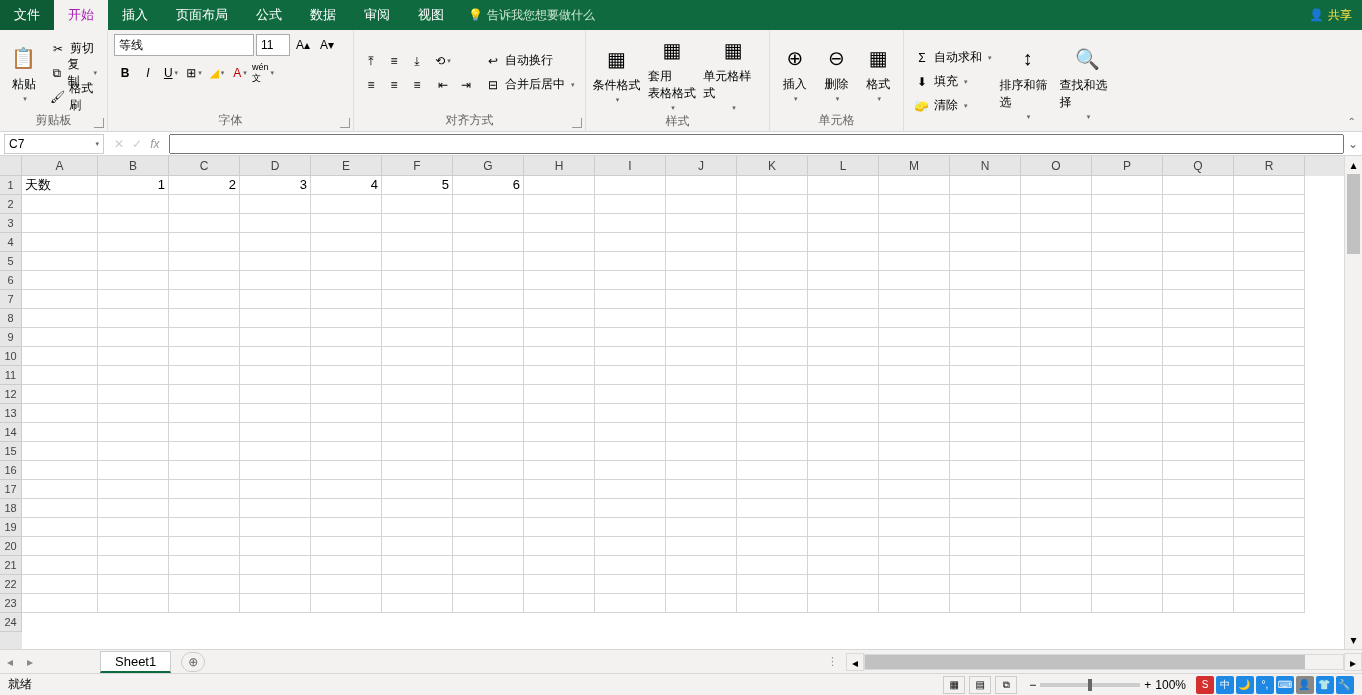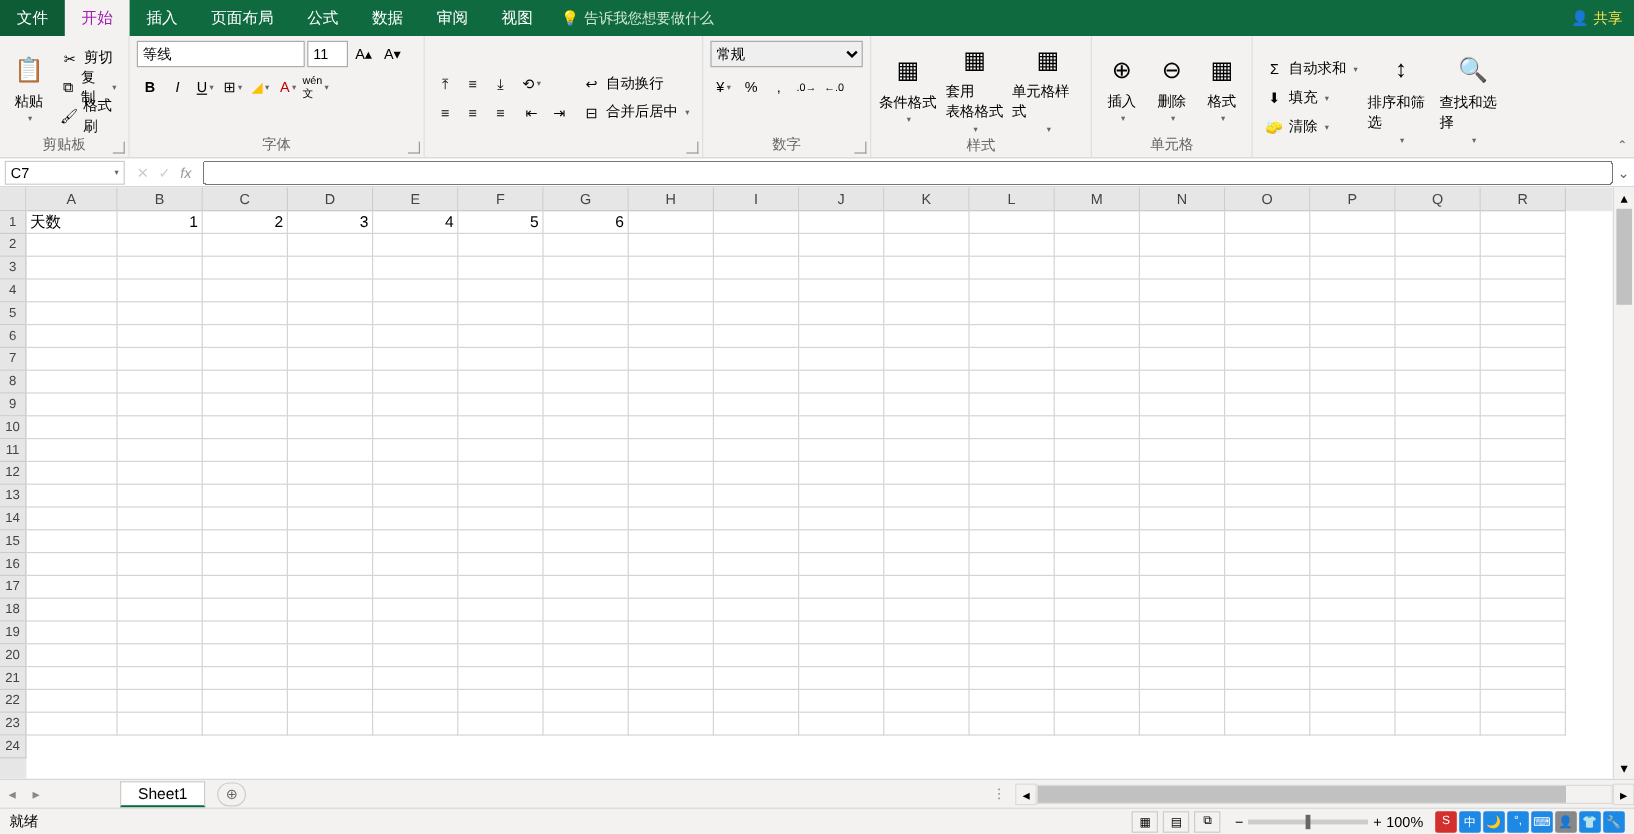--- a/index.html
+++ b/index.html
@@ -178,37 +178,24 @@
             <span class="ic">↩</span>
             <span>自动换行</span>
           </div>
         <div class="hitem">
             <span class="ic">⊟</span>
             <span>合并后居中</span>
             <span class="dd">▾</span>
           </div>
       </div>
     </div>
+    <div class="glabel">对齐方式</div>
     <div class="dlg"></div>
   </div>
 
-  <div class="group" style="width:140px">
-    <div class="gbody" style="flex-direction:column;gap:6px">
-      <select style="width:100%;height:22px;border:1px solid #ababab"><option>常规</option></select>
-      <div class="btnrow">
-        <div class="sq">¥<span class="dd">▾</span></div>
-        <div class="sq">%</div>
-        <div class="sq">,</div>
-        <div class="sq" style="font-size:9px">.0→</div>
-        <div class="sq" style="font-size:9px">←.0</div>
-      </div>
-    </div>
-    <div class="glabel">数字</div>
-    <div class="dlg"></div>
-  </div>
 
   <div class="group" style="width:184px">
     <div class="gbody">
       <div class="bigbtn" style="width:54px">
           <div class="ic">▦</div>
           <div class="lbl">条件格式</div>
           <div class="dd">▾</div>
         </div>
       <div class="bigbtn" style="width:60px">
           <div class="ic">▦</div>

